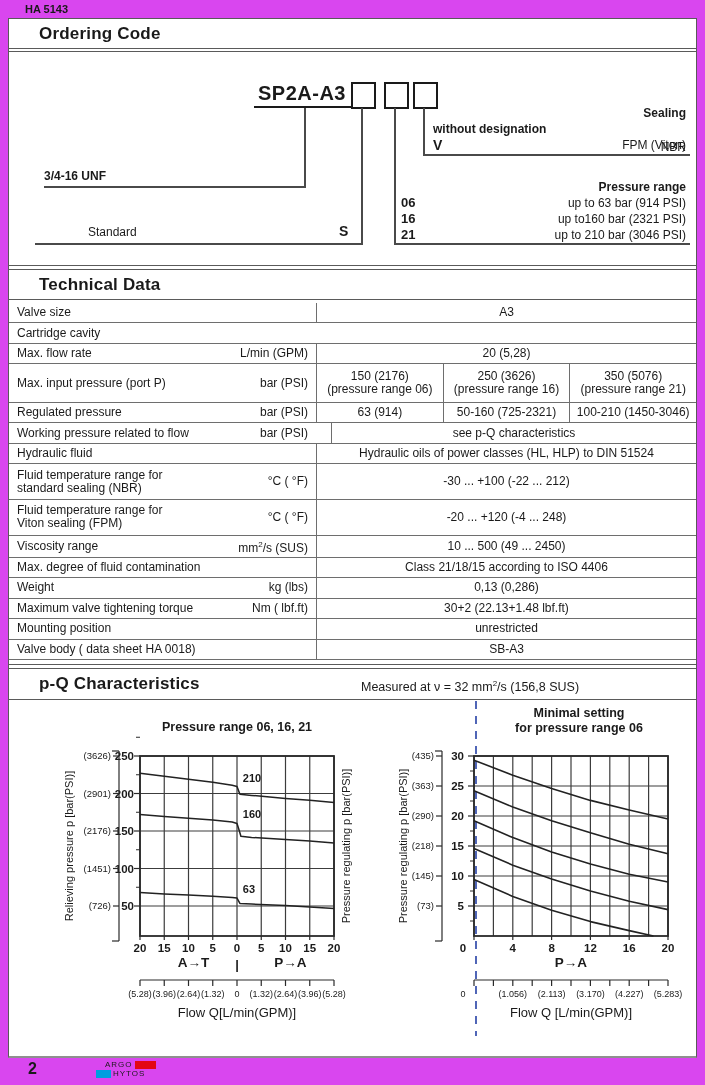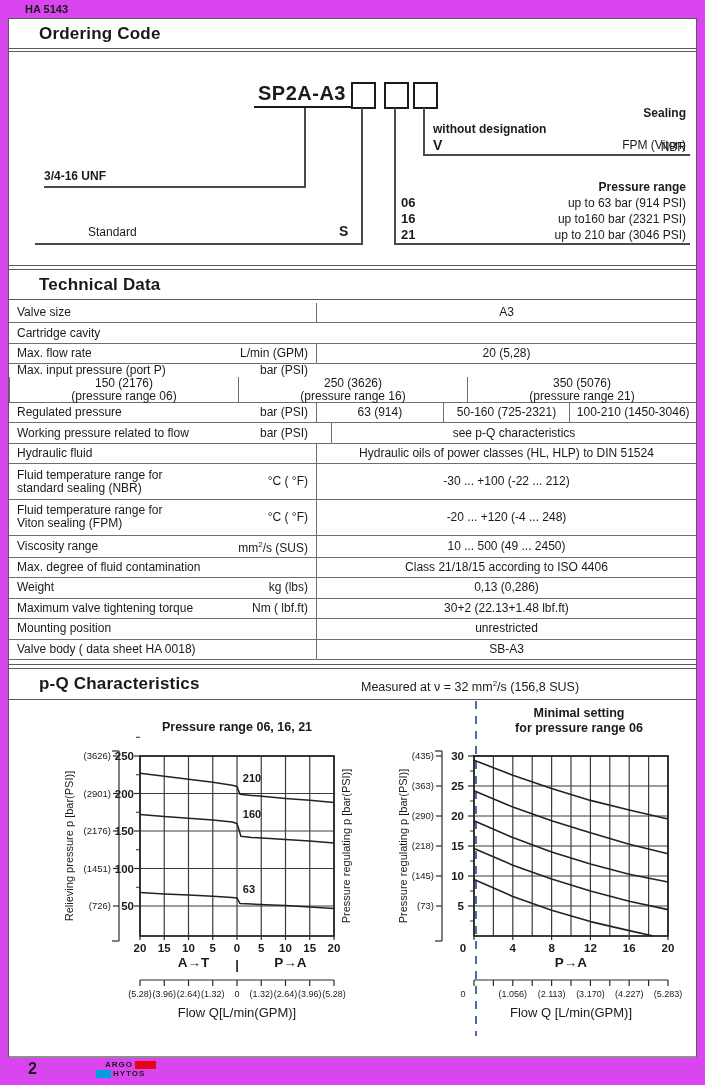--- a/index.html
+++ b/index.html
@@ -37,21 +37,21 @@
   
   .charts{position:absolute;left:0;top:674px;width:687px;height:352px;}
   .chart{position:absolute;top:0;}
   #chart-left{left:50px;width:340px;height:348px;}
   #chart-right{left:385px;width:303px;height:348px;}
   svg text{fill:#1a1a1a;}
 
   
   .footer{position:absolute;left:0;top:1058px;width:705px;height:26px;}
   .pgnum{position:absolute;left:28px;top:2px;font-size:16px;font-weight:bold;}
-  .logo{position:absolute;left:105px;top:2px;font-size:8px;font-weight:bold;letter-spacing:1px;line-height:8px;}
+  .logo{position:absolute;left:105px;top:2px;font-size:8px;font-weight:normal;letter-spacing:1px;line-height:8px;}
   .logo .r1,.logo .r2{display:flex;align-items:center;height:9px;}
   .logo .r2{margin-left:-9px;align-items:center;}
   .box-red{width:21px;height:8px;background:#e30613;margin-left:2px;}
   .box-blue{width:15px;height:8px;background:#009ee0;margin-right:2px;}
 </style>
 </head>
 <body>
 
 <div class="page">
   <div class="docnum">HA 5143</div>
@@ -123,21 +123,21 @@
           <div class="tl">
             <span>Max. flow rate</span>
             <span>L/min (GPM)</span>
           </div>
           <div class="tvals">
             <div class="tv">
               <span>20 (5,28)</span>
             </div>
           </div>
         </div>
-        <div class="trow" style="height: 38.8043px; flex-direction: column;">
+        <div class="trow" style="height: 38.8043px;">
           <div class="tl">
             <span>Max. input pressure (port P)</span>
             <span>bar (PSI)</span>
           </div>
           <div class="tvals">
             <div class="tv">
               <span>150 (2176)<br>(pressure range 06)</span>
             </div>
             <div class="tv">
               <span>250 (3626)<br>(pressure range 16)</span>

